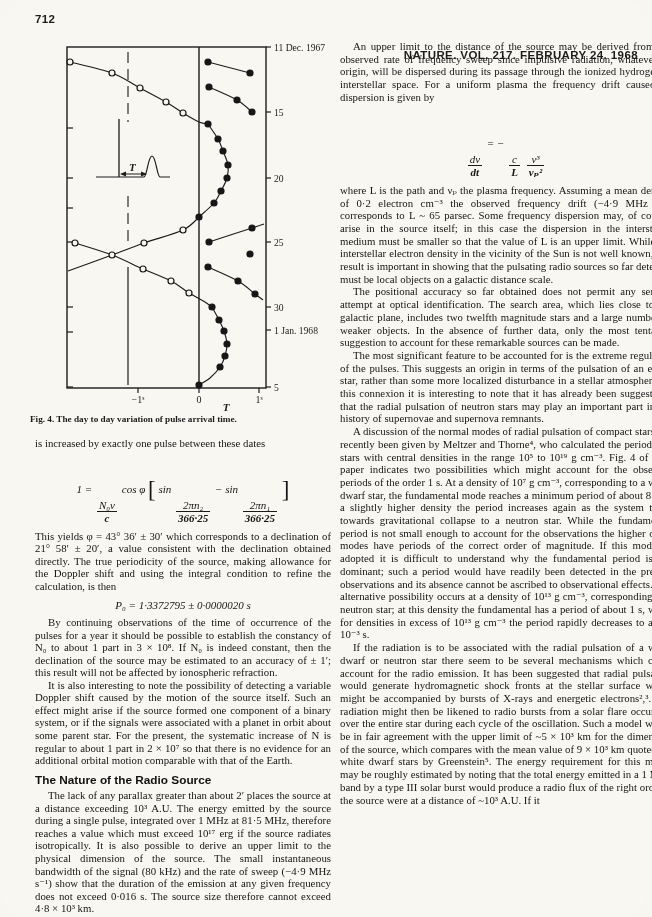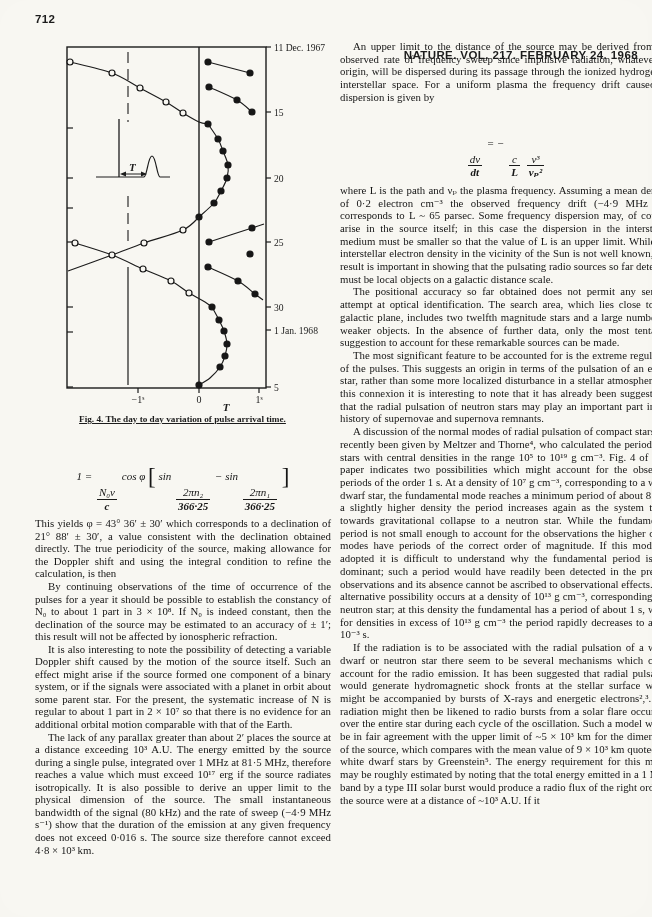--- a/index.html
+++ b/index.html
@@ -5,21 +5,21 @@
   html,body{margin:0;padding:0;width:652px;height:917px;overflow:hidden;}
   body{background:#f7f6f1;font-family:"Liberation Serif","DejaVu Serif",serif;color:#171717;}
   .page{position:relative;width:648px;height:917px;background:#f8f7f2;border-radius:28px;}
   .header{position:absolute;top:13px;left:0;width:652px;font-family:"Liberation Sans","DejaVu Sans",sans-serif;font-weight:bold;font-size:11.5px;letter-spacing:.4px;color:#1c1c1c;}
   .pagenum{position:absolute;left:35px;top:0;}
   .journal{position:absolute;right:14px;top:0;white-space:nowrap;margin-top:36px;}
   #fig-svg{position:absolute;left:35px;top:40px;width:300px;height:375px;}
   #fig-svg text{font-family:"Liberation Serif","DejaVu Serif",serif;font-size:9.6px;fill:#1c1c1c;}
   #fig-svg .axlab{font-size:10px;}
   #fig-svg .axtitle{font-style:italic;font-weight:bold;font-size:11px;}
-  .caption{position:absolute;left:30px;top:414px;width:305px;text-align:center;font-size:9.2px;font-weight:bold;color:#1c1c1c;text-decoration:underline;}
+  .caption{position:absolute;left:30px;top:414px;width:305px;text-align:left;font-size:9.2px;font-weight:bold;color:#1c1c1c;}
   .col{position:absolute;text-align:justify;font-size:10.8px;line-height:12.55px;color:#151515;}
   .col.left{left:35px;top:437px;width:296px;}
   .col.right{left:340px;top:40px;width:332px;line-height:12.7px;}
   .col p{margin:0;}
   .col p.ind{text-indent:13px;}
   .col h3{margin:7px 0 3px 0;font-family:"Liberation Sans","DejaVu Sans",sans-serif;font-size:11.8px;font-weight:bold;color:#111;}
   .equation{text-align:center;margin:6px 0 5px 0;font-size:11px;font-style:italic;white-space:nowrap;}
   .frac{display:inline-block;vertical-align:middle;text-align:center;margin:0 2px;line-height:1.15;}
   .fnum{display:block;padding:0 2px;border-bottom:1px solid #1a1a1a;margin-top:43px;}
   .fden{display:block;padding:0 2px;font-weight:bold;}
@@ -134,36 +134,41 @@
         <text x="199" y="403" text-anchor="middle" class="axlab">0</text>
         <text x="259" y="403" text-anchor="middle" class="axlab">1ˢ</text>
       </g>
     <text x="226" y="411" text-anchor="middle" class="axtitle">T</text>
   </svg>
 
   <div class="caption">Fig. 4.  The day to day variation of pulse arrival time.</div>
 
   <div class="col left">
     <p>
+      <span class="introline">is increased by exactly one pulse between these dates</span>
     </p>
     <div class="equation">
       <span>1 =</span>
       <span class="frac"><span class="fnum">N₀v</span><span class="fden">c</span></span>
       <span>cos φ</span>
       <span class="bigb">[</span>
       <span>sin</span>
       <span class="frac"><span class="fnum">2πn₂</span><span class="fden">366·25</span></span>
       <span>−</span>
       <span>sin</span>
       <span class="frac"><span class="fnum">2πn₁</span><span class="fden">366·25</span></span>
       <span class="bigb">]</span>
     </div>
-    <p>This yields φ = 43° 36′ ± 30′ which corresponds to a declination of 21° 88′ ± 30′, a value consistent with the declination obtained directly.  The true periodicity of the source, making allowance for the Doppler shift and using the integral condition to refine the calculation, is then</p>
+    <p>This yields φ = 43° 36′ ± 30′ which corresponds to a declination of 21° 58′ ± 20′, a value consistent with the declination obtained directly.  The true periodicity of the source, making allowance for the Doppler shift and using the integral condition to refine the calculation, is then</p>
+    <div class="equation">
+      <span>P₀ = 1·3372795 ± 0·0000020 s</span>
+    </div>
     <p class="ind">By continuing observations of the time of occurrence of the pulses for a year it should be possible to establish the constancy of N₀ to about 1 part in 3 × 10⁸.  If N₀ is indeed constant, then the declination of the source may be estimated to an accuracy of ± 1′;  this result will not be affected by ionospheric refraction.</p>
     <p class="ind">It is also interesting to note the possibility of detecting a variable Doppler shift caused by the motion of the source itself.  Such an effect might arise if the source formed one component of a binary system, or if the signals were associated with a planet in orbit about some parent star.  For the present, the systematic increase of N is regular to about 1 part in 2 × 10⁷ so that there is no evidence for an additional orbital motion comparable with that of the Earth.</p>
+    <h3>The Nature of the Radio Source</h3>
     <p class="ind">The lack of any parallax greater than about 2′ places the source at a distance exceeding 10³ A.U.  The energy emitted by the source during a single pulse, integrated over 1 MHz at 81·5 MHz, therefore reaches a value which must exceed 10¹⁷ erg if the source radiates isotropically. It is also possible to derive an upper limit to the physical dimension of the source.  The small instantaneous bandwidth of the signal (80 kHz) and the rate of sweep (−4·9 MHz s⁻¹) show that the duration of the emission at any given frequency does not exceed 0·016 s.  The source size therefore cannot exceed 4·8 × 10³ km.</p>
   </div>
 
   <div class="col right">
     <p class="ind">An upper limit to the distance of the source may be derived from the observed rate of frequency sweep since impulsive radiation, whatever its origin, will be dispersed during its passage through the ionized hydrogen in interstellar space.  For a uniform plasma the frequency drift caused by dispersion is given by</p>
     <div class="equation">
       <span class="frac"><span class="fnum">dν</span><span class="fden">dt</span></span>
       <span>= −</span>
       <span class="frac"><span class="fnum">c</span><span class="fden">L</span></span>
       <span class="frac"><span class="fnum">ν³</span><span class="fden">νₚ²</span></span>

